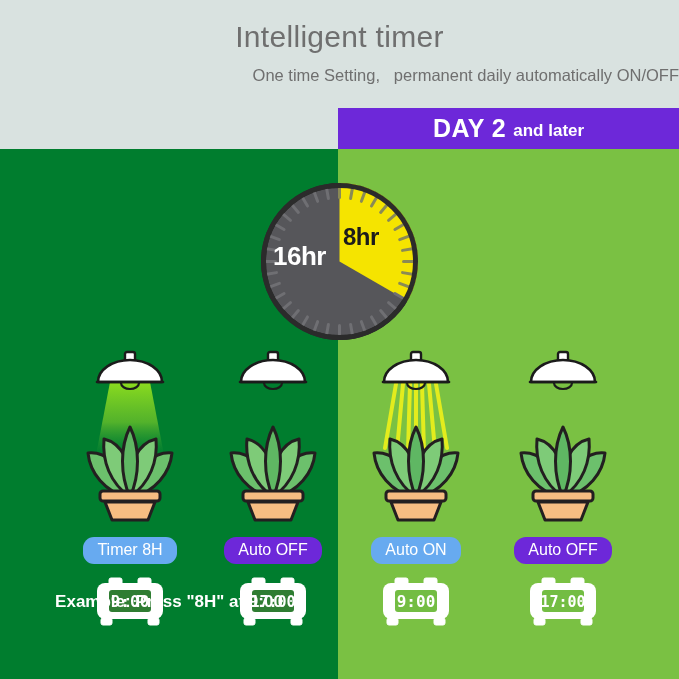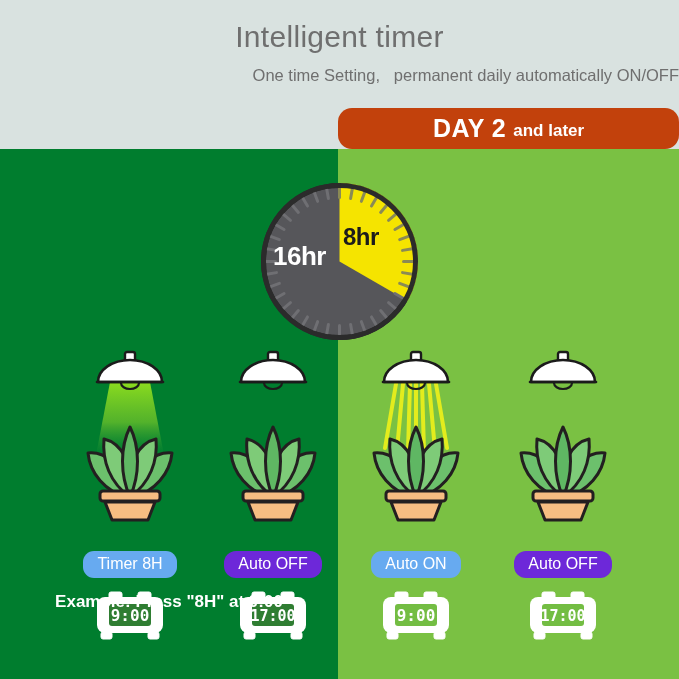--- a/index.html
+++ b/index.html
@@ -77,21 +77,21 @@
   }
   #item-1 { left: 55px;  top: 350px; }
   #item-2 { left: 198px; top: 350px; }
   #item-3 { left: 341px; top: 350px; }
   #item-4 { left: 488px; top: 350px; }
 
   .fixture { height: 135px; display: flex; align-items: flex-start; justify-content: center; }
   .plantbox { margin-top: -68px; }
 
   .badge {
-    margin-top: 24px;
+    margin-top: 10px;
     padding: 4px 14px 5px 14px;
     border-radius: 11px;
     font-size: 16px; font-weight: 400; color: #ffffff;
     line-height: 1.15;
     white-space: nowrap;
   }
   .badge.blue { background: #67aaf0; }
   .badge.gray { background: #6d28d9; border-radius: 12px; }
 
   .clockbox { margin-top: 12px; }
@@ -107,21 +107,21 @@
 </head>
 <body>
 
 <div id="page" style="background: rgb(217, 226, 224);">
 
   <div class="title-band">
     <div class="main-title">Intelligent timer</div>
     <div class="sub-title">One time Setting,   permanent daily automatically ON/OFF</div>
   </div>
 
-  <div class="day-header" id="day2-header" style="background: #c2410c; border-radius: 14px;">
+  <div class="day-header" id="day2-header" style="background: #6d28d9;">
     <span class="big">DAY 2</span>
     <span class="small">and later</span>
   </div>
 
   <div class="panel" id="day1-panel" style="background: rgb(0, 125, 46);"></div>
   <div class="panel" id="day2-panel" style="background: rgb(122, 193, 67);"></div>
 
   <div id="dial-wrap">
     <svg width="161" height="161" viewBox="0 0 161 161">
 

